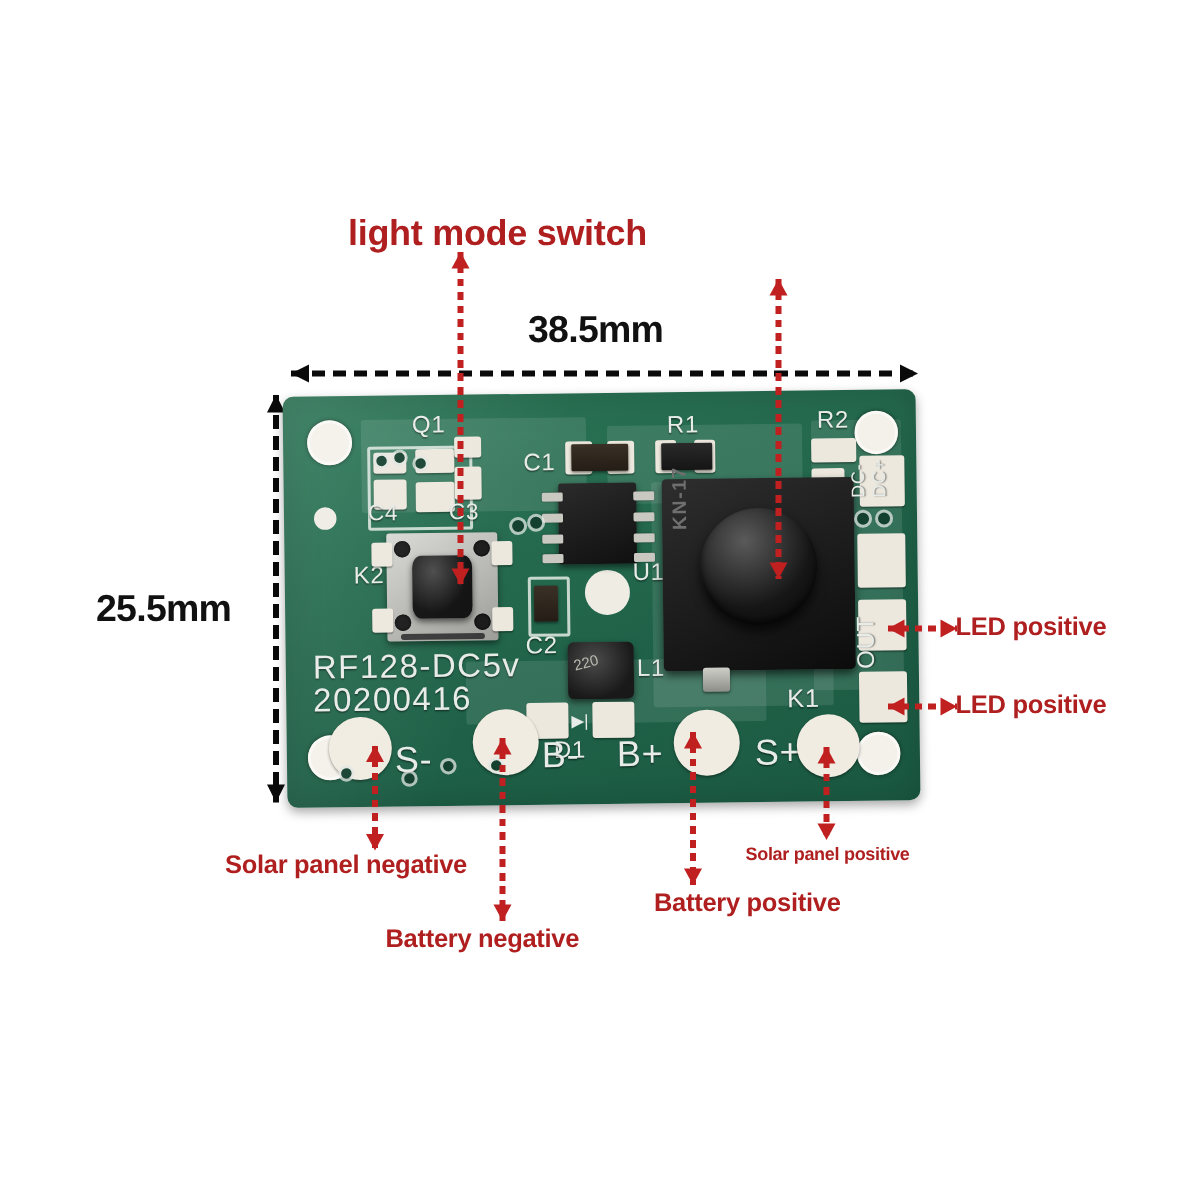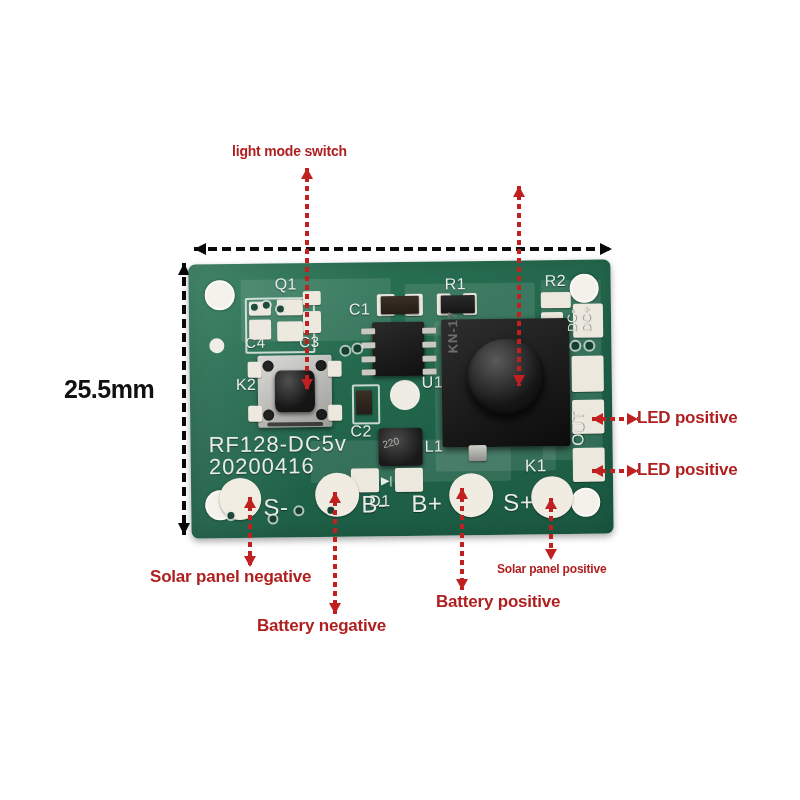--- a/index.html
+++ b/index.html
@@ -115,37 +115,38 @@
   .coil span{position:absolute;left:4px;top:9px;color:#b9b9b0;font-size:10px;
      font-family:"Liberation Sans",sans-serif;transform:rotate(-14deg);}
 
   .diode{position:absolute;color:#e8ece8;font-size:11px;}
 </style>
 </head>
 <body>
 
 <div class="stage">
 
-  <div class="callout" style="left:232px;top:144px;font-size:14px;text-align:right;">light mode switch</div>
+  <div class="callout" style="left:232px;top:144px;font-size:24px;text-align:right;">light mode switch</div>
 
 
   <div class="callout" style="left:637px;top:409px;font-size:17px;">LED positive</div>
 
   <div class="callout" style="left:637px;top:461px;font-size:17px;">LED positive</div>
 
   <div class="callout" style="left:150px;top:568px;font-size:17px;text-align:center;">Solar panel negative</div>
 
   <div class="callout" style="left:257px;top:617px;font-size:17px;">Battery negative</div>
 
   <div class="callout" style="left:392px;top:593px;font-size:17px;margin-left:44px;">Battery positive</div>
 
   <div class="callout" style="left:497px;top:563px;font-size:12px;">Solar panel positive</div>
 
-
-  <div class="dim-text" style="left:64px;top:375px;font-size:25px;">25.5mm</div>
+  <div class="dim-text" style="left:352px;top:206px;font-size:25px;">38.5mm</div>
+
+  <div class="dim-text" style="left:64px;top:392px;font-size:25px;">25.5mm</div>
 
   <div class="dimline" style="left:194px;top:241px;width:418px;height:16px;">
     <div class="dshaft"></div>
     <div class="bhead left"></div>
     <div class="bhead right"></div>
   </div>
 
   <div class="dimline v" style="left:176px;top:263px;width:16px;height:272px;">
     <div class="dshaft"></div>
     <div class="bhead up"></div>

